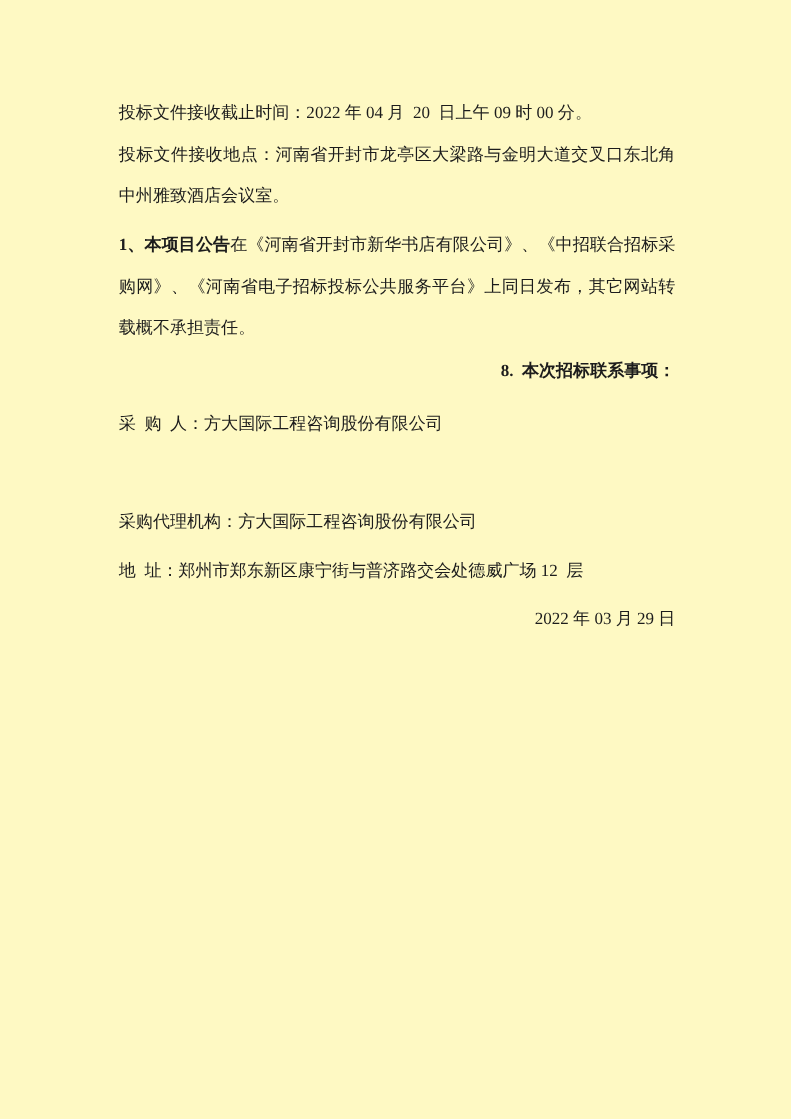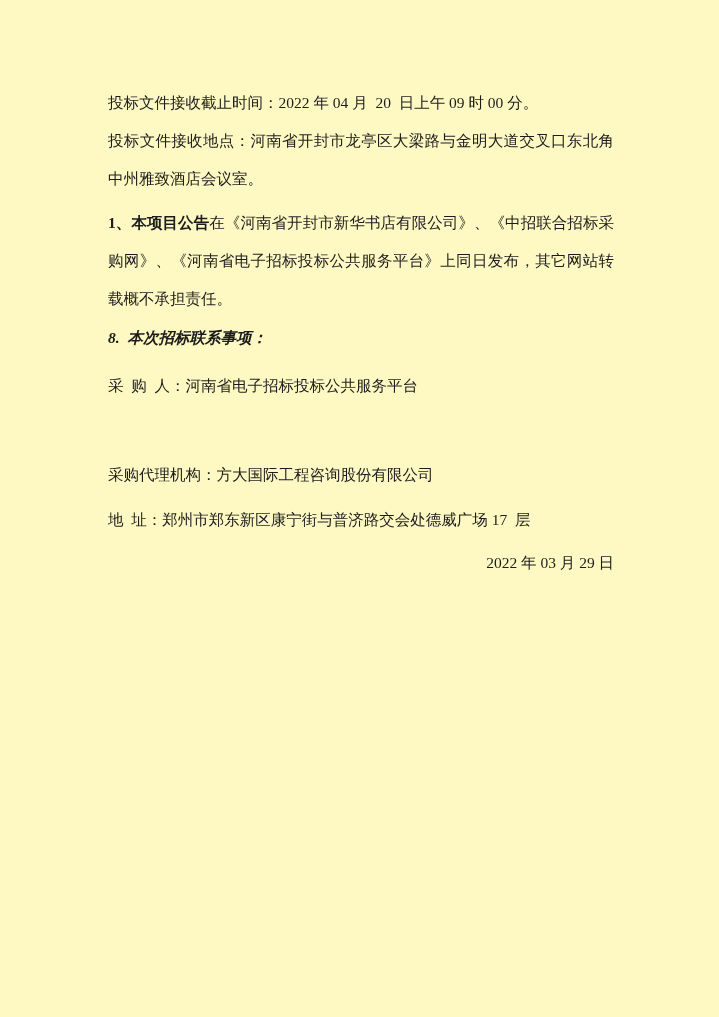--- a/index.html
+++ b/index.html
@@ -25,21 +25,21 @@
   .content p {
     margin: 0;
     font-size: 15.5px;
     line-height: 38px;
     text-align: justify;
     word-break: break-all;
     white-space: pre-wrap;
   }
   .bold { font-weight: bold; }
   p.sec7   { margin-top: 6px; }
-  p.head8  { margin-top: 1px; font-weight: bold; text-align: left; font-style: italic; }
+  p.head8  { margin-top: 1px; font-weight: bold; text-align: right; }
   p.buyer-name    { margin-top: 10px; }
   p.buyer-line    { margin-top: 6px; }
   p.agency-name   { margin-top: 51px; }
   p.agency-line   { margin-top: 7px; }
   p.date-line     { margin-top: 5px; text-align: right; }
   .phone-buyer  { margin-left: 46px; }
   .phone-agency { margin-left: 40px; }
 </style>
 </head>
 <body>
@@ -48,25 +48,25 @@
   <div class="content">
 
     <p>投标文件接收截止时间：2022 年 04 月  20  日上午 09 时 00 分。</p>
 
     <p>投标文件接收地点：河南省开封市龙亭区大梁路与金明大道交叉口东北角中州雅致酒店会议室。</p>
 
     <p class="sec7"><span class="bold">1、本项目公告</span><span>在《河南省开封市新华书店有限公司》、《中招联合招标采购网》、《河南省电子招标投标公共服务平台》上同日发布，其它网站转载概不承担责任。</span></p>
 
     <p class="head8">8.  本次招标联系事项：</p>
 
-    <p class="buyer-name">采  购  人：河南省电子招标投标公共服务平台</p>
+    <p class="buyer-name">采  购  人：方大国际工程咨询股份有限公司</p>
 
 
 
     <p class="agency-name">采购代理机构：方大国际工程咨询股份有限公司</p>
 
-    <p class="agency-line">地  址：郑州市郑东新区康宁街与普济路交会处德威广场 17  层</p>
+    <p class="agency-line">地  址：郑州市郑东新区康宁街与普济路交会处德威广场 12  层</p>
 
 
     <p class="date-line">2022 年 03 月 29 日</p>
 
   </div>
 </div>
 
 </body></html>

